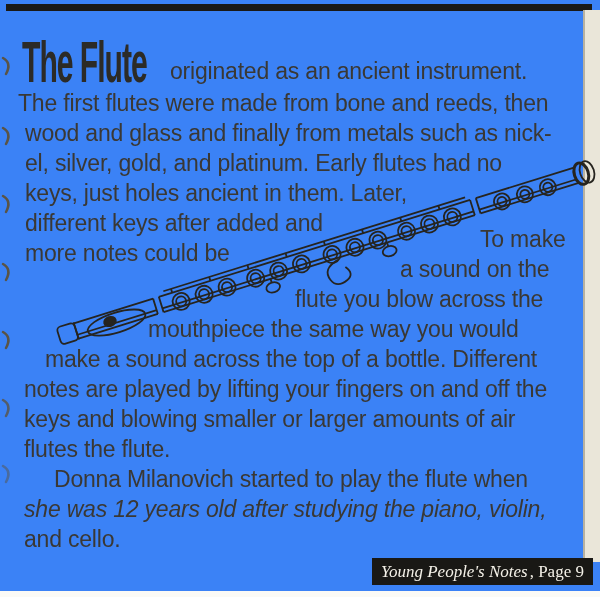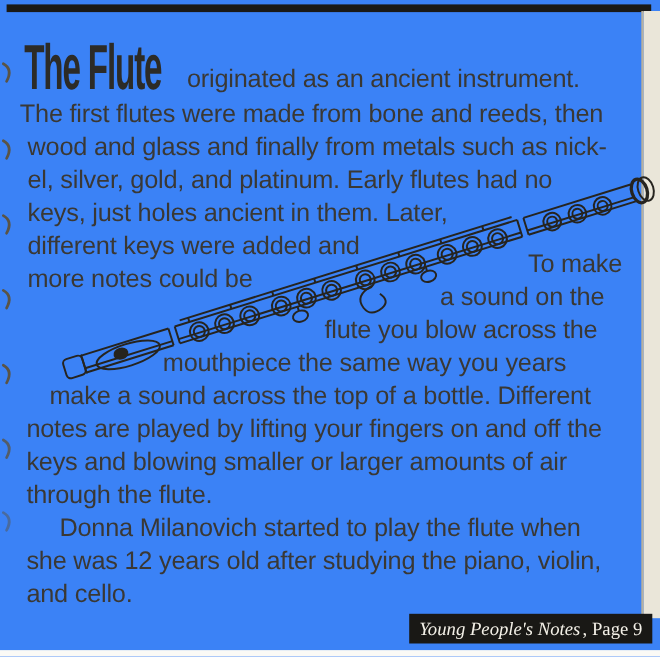--- a/index.html
+++ b/index.html
@@ -143,32 +143,32 @@
     </g>
   </svg>
 
   <div class="headline">The Flute</div>
   <div class="tl" style="left:170px;top:60px;">originated as an ancient instrument.</div>
 
   <div class="tl" style="left:18px;top:92px;">The first flutes were made from bone and reeds, then</div>
   <div class="tl" style="left:25px;top:122px;">wood and glass and finally from metals such as nick-</div>
   <div class="tl" style="left:25px;top:152px;">el, silver, gold, and platinum. Early flutes had no</div>
   <div class="tl" style="left:25px;top:182px;">keys, just holes ancient in them. Later,</div>
-  <div class="tl" style="left:25px;top:212px;">different keys were added and</div>
+  <div class="tl" style="left:25px;top:212px;">different keys after added and</div>
   <div class="tl" style="left:25px;top:242px;">more notes could be</div>
   <div class="tl" style="left:480px;top:228px;">To make</div>
   <div class="tl" style="left:400px;top:258px;">a sound on the</div>
   <div class="tl" style="left:295px;top:288px;">flute you blow across the</div>
-  <div class="tl" style="left:148px;top:318px;">mouthpiece the same way you years</div>
+  <div class="tl" style="left:148px;top:318px;">mouthpiece the same way you would</div>
   <div class="tl" style="left:45px;top:348px;">make a sound across the top of a bottle. Different</div>
   <div class="tl" style="left:24px;top:378px;">notes are played by lifting your fingers on and off the</div>
   <div class="tl" style="left:24px;top:408px;">keys and blowing smaller or larger amounts of air</div>
-  <div class="tl" style="left:24px;top:438px;">through the flute.</div>
+  <div class="tl" style="left:24px;top:438px;">flutes the flute.</div>
   <div class="tl" style="left:54px;top:468px;">Donna Milanovich started to play the flute when</div>
-  <div class="tl" style="left:24px;top:498px;">she was 12 years old after studying the piano, violin,</div>
+  <div class="tl" style="left:24px;top:498px;font-style:italic;">she was 12 years old after studying the piano, violin,</div>
   <div class="tl" style="left:24px;top:528px;">and cello.</div>
 
   <div class="footer-bar">
     <span class="it">Young People's Notes</span>
     <span>, Page 9</span>
   </div>
 
 </div>
 
 </body></html>

